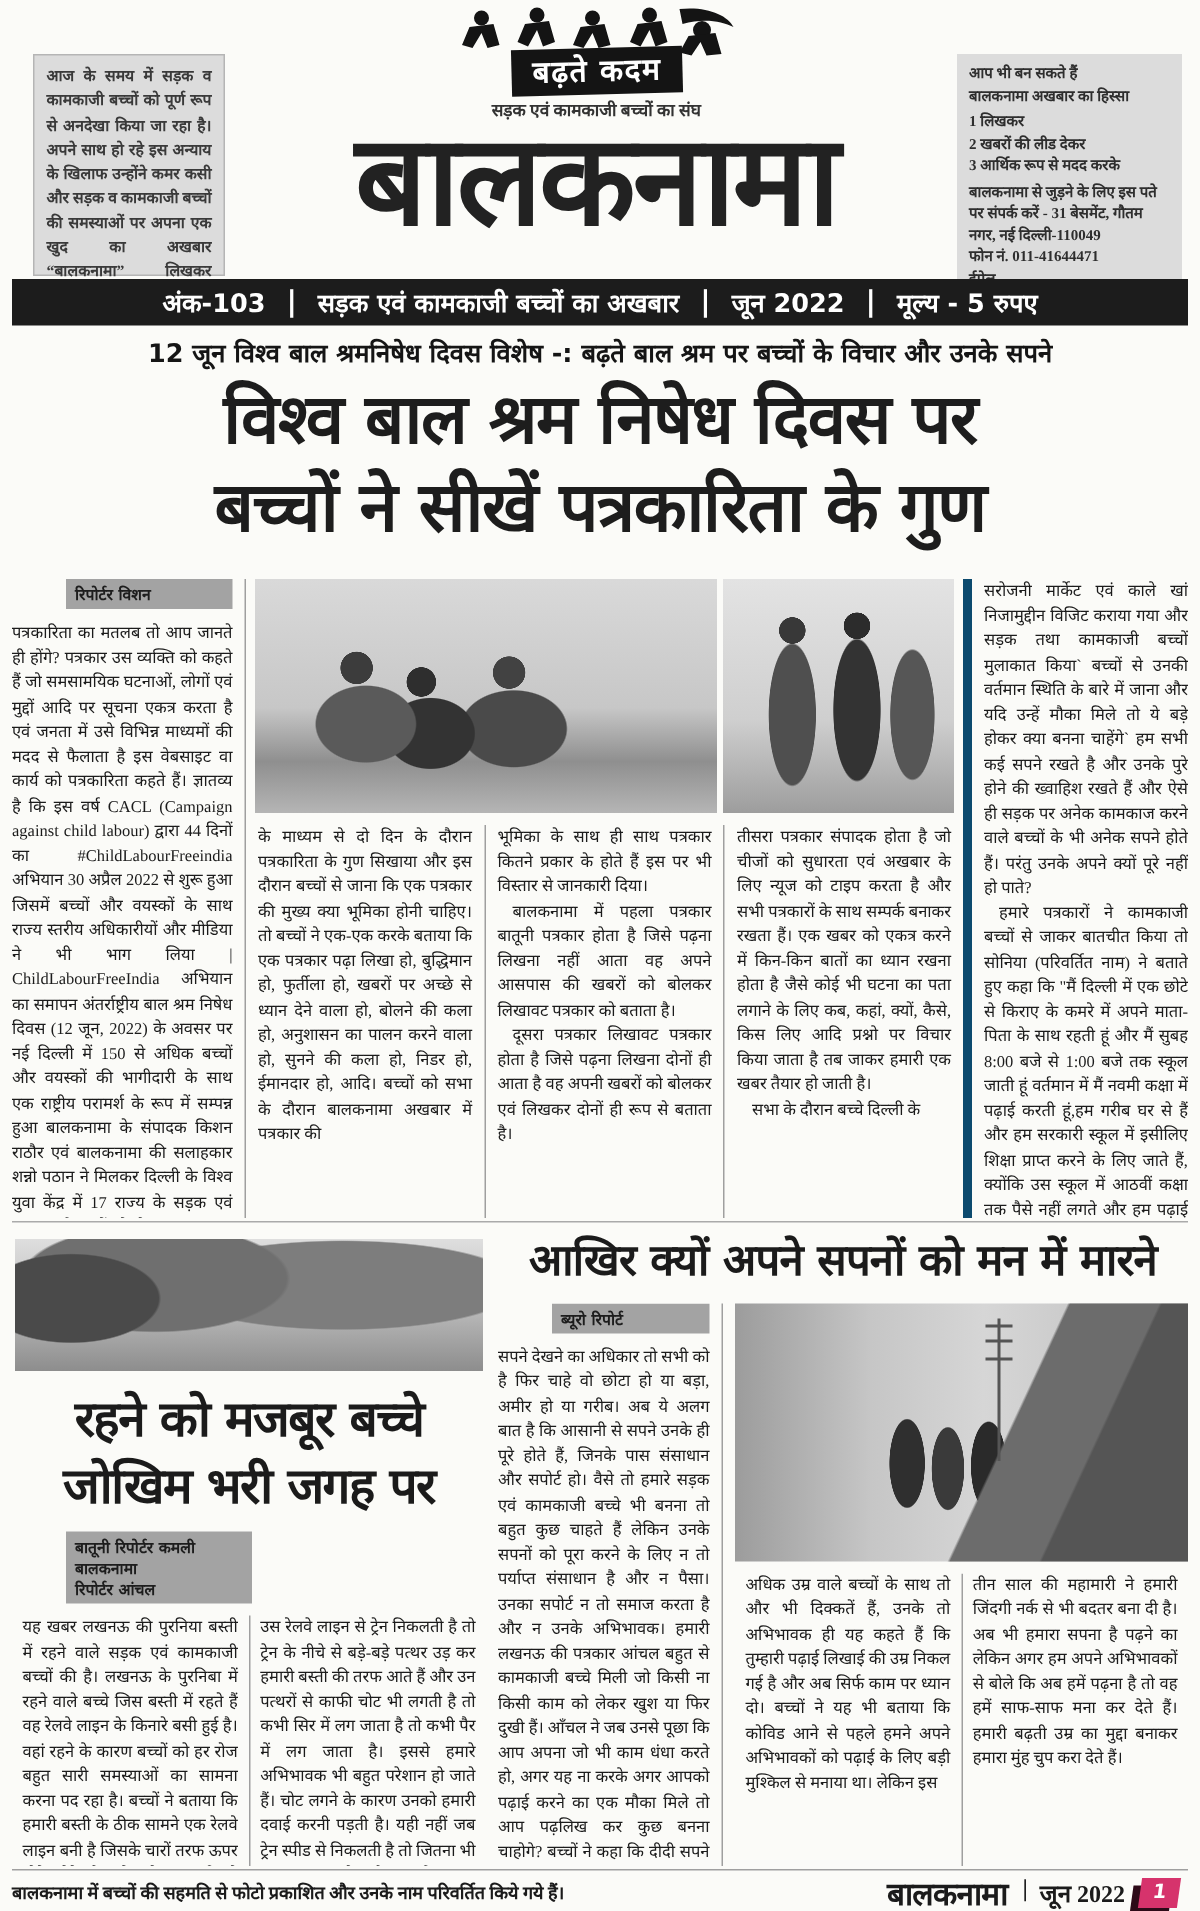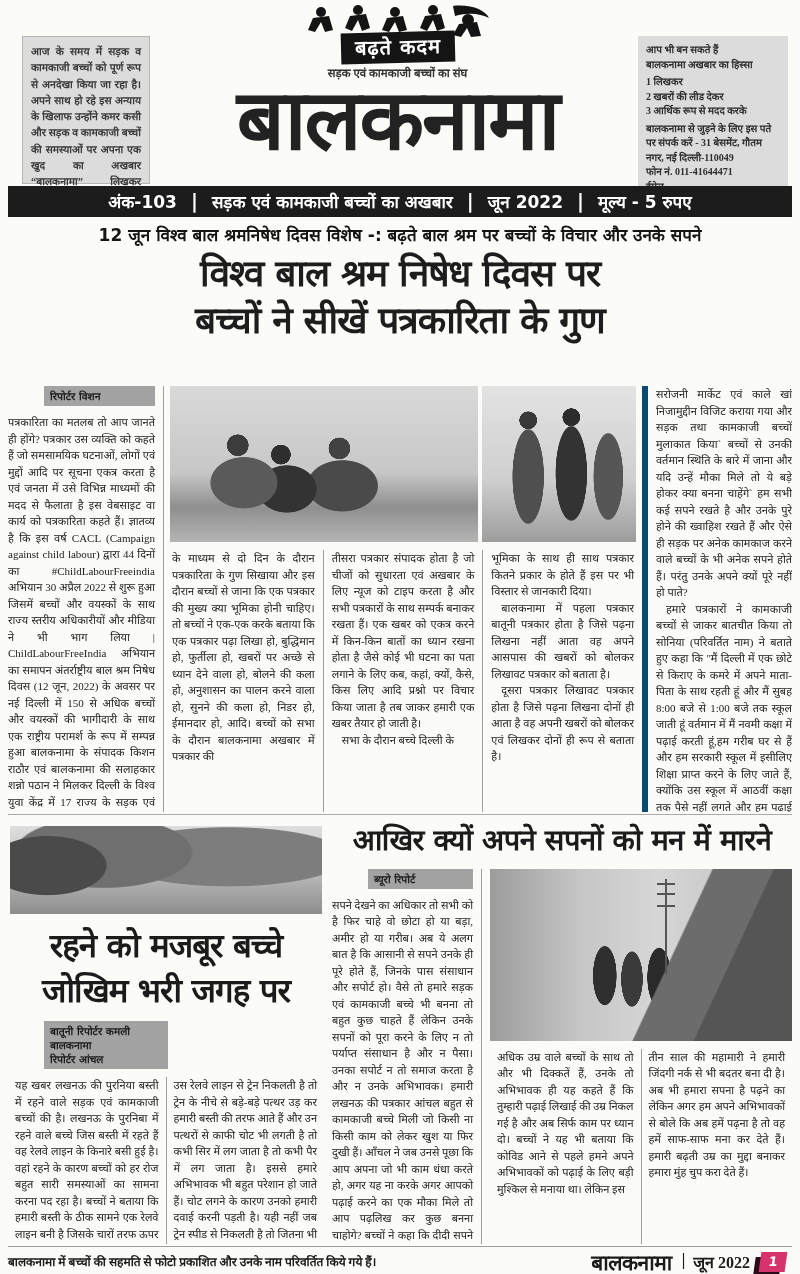--- a/index.html
+++ b/index.html
@@ -45,21 +45,21 @@
   }
   .issue-bar .sep { font-weight:900; font-size:19px; position:relative; top:-1px; }
 
   
   .kicker {
     position:absolute; top:223px; left:0; width:800px; text-align:center;
     font-family:"DejaVu Sans", sans-serif; font-weight:800; font-size:17px; color:#151515;
   }
   .headline {
     position:absolute; top:250px; left:0; width:800px; text-align:center;
-    font-family:"DejaVu Sans", sans-serif; font-weight:900; font-size:37px;
+    font-family:"DejaVu Sans", sans-serif; font-weight:900; font-size:46px;
     line-height:1.28; color:#1d1d1d; letter-spacing:-1px;
   }
 
   
   .lead { position:absolute; top:386px; left:8px; width:784px; height:426px; display:flex; }
   .byline-box {
     background:#a3a3a3; font-family:"DejaVu Sans", sans-serif; font-weight:700;
     font-size:10.5px; padding:3px 6px; margin-bottom:8px; color:#1d1d1d;margin-left:36px;
   }
   .coltext { font-size:11px; line-height:1.5; text-align:justify; }
@@ -231,27 +231,27 @@
     <div class="lead-mid">
       <div class="lead-photos">
         <div class="photo ph-a"></div>
         <div class="photo ph-b"></div>
       </div>
       <div class="lead-mid-cols">
         <div class="lead-mc coltext">
           <p>के माध्यम से दो दिन के दौरान पत्रकारिता के गुण सिखाया और इस दौरान बच्चों से जाना कि एक पत्रकार की मुख्य क्या भूमिका होनी चाहिए। तो बच्चों ने एक-एक करके बताया कि एक पत्रकार पढ़ा लिखा हो, बुद्धिमान हो, फुर्तीला हो, खबरों पर अच्छे से ध्यान देने वाला हो, बोलने की कला हो, अनुशासन का पालन करने वाला हो, सुनने की कला हो, निडर हो, ईमानदार हो, आदि। बच्चों को सभा के दौरान बालकनामा अखबार में पत्रकार की</p>
         </div>
         <div class="lead-mc coltext">
-          <p>तीसरा पत्रकार संपादक होता है जो चीजों को सुधारता एवं अखबार के लिए न्यूज को टाइप करता है और सभी पत्रकारों के साथ सम्पर्क बनाकर रखता हैं। एक खबर को एकत्र करने में किन-किन बातों का ध्यान रखना होता है जैसे कोई भी घटना का पता लगाने के लिए कब, कहां, क्यों, कैसे, किस लिए आदि प्रश्नो पर विचार किया जाता है तब जाकर हमारी एक खबर तैयार हो जाती है।</p>
-          <p>सभा के दौरान बच्चे दिल्ली के</p>
-        </div>
-        <div class="lead-mc coltext">
           <p>भूमिका के साथ ही साथ पत्रकार कितने प्रकार के होते हैं इस पर भी विस्तार से जानकारी दिया।</p>
           <p>बालकनामा में पहला पत्रकार बातूनी पत्रकार होता है जिसे पढ़ना लिखना नहीं आता वह अपने आसपास की खबरों को बोलकर लिखावट पत्रकार को बताता है।</p>
           <p>दूसरा पत्रकार लिखावट पत्रकार होता है जिसे पढ़ना लिखना दोनों ही आता है वह अपनी खबरों को बोलकर एवं लिखकर दोनों ही रूप से बताता है।</p>
+        </div>
+        <div class="lead-mc coltext">
+          <p>तीसरा पत्रकार संपादक होता है जो चीजों को सुधारता एवं अखबार के लिए न्यूज को टाइप करता है और सभी पत्रकारों के साथ सम्पर्क बनाकर रखता हैं। एक खबर को एकत्र करने में किन-किन बातों का ध्यान रखना होता है जैसे कोई भी घटना का पता लगाने के लिए कब, कहां, क्यों, कैसे, किस लिए आदि प्रश्नो पर विचार किया जाता है तब जाकर हमारी एक खबर तैयार हो जाती है।</p>
+          <p>सभा के दौरान बच्चे दिल्ली के</p>
         </div>
       </div>
     </div>
 
     <div class="lead-col5 coltext">
       <p>सरोजनी मार्केट एवं काले खां निजामुद्दीन विजिट कराया गया और सड़क तथा कामकाजी बच्चों मुलाकात किया` बच्चों से उनकी वर्तमान स्थिति के बारे में जाना और यदि उन्हें मौका मिले तो ये बड़े होकर क्या बनना चाहेंगे` हम सभी कई सपने रखते है और उनके पुरे होने की ख्वाहिश रखते हैं और ऐसे ही सड़क पर अनेक कामकाज करने वाले बच्चों के भी अनेक सपने होते हैं। परंतु उनके अपने क्यों पूरे नहीं हो पाते?</p>
       <p>हमारे पत्रकारों ने कामकाजी बच्चों से जाकर बातचीत किया तो सोनिया (परिवर्तित नाम) ने बताते हुए कहा कि "मैं दिल्ली में एक छोटे से किराए के कमरे में अपने माता-पिता के साथ रहती हूं और मैं सुबह 8:00 बजे से 1:00 बजे तक स्कूल जाती हूं वर्तमान में मैं नवमी कक्षा में पढ़ाई करती हूं,हम गरीब घर से हैं और हम सरकारी स्कूल में इसीलिए शिक्षा प्राप्त करने के लिए जाते हैं, क्योंकि उस स्कूल में आठवीं कक्षा तक पैसे नहीं लगते और हम पढ़ाई भी कर पाते हैं  मेरा सपना है</p>
 
     </div>
   </div>

